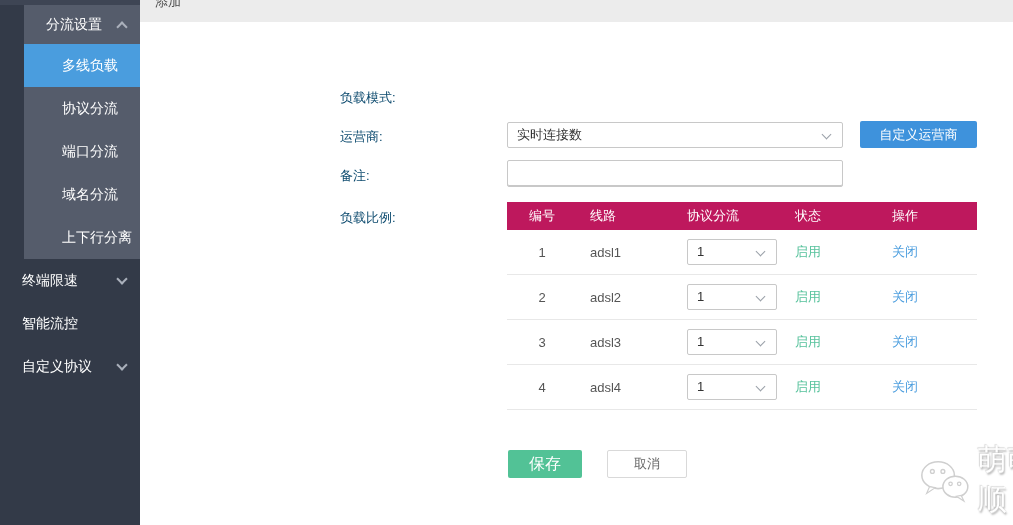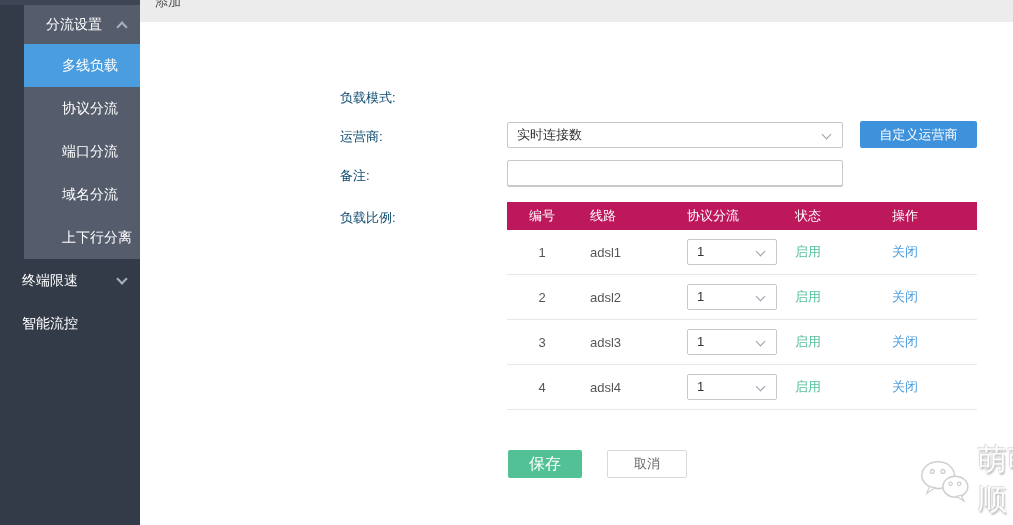--- a/index.html
+++ b/index.html
@@ -107,20 +107,25 @@
     </div>
 
     <div class="sb-item">
       <span>终端限速</span>
       <span class="grow"></span>
       <span class="chev down"></span>
     </div>
     <div class="sb-item">
       <span>智能流控</span>
     </div>
+    <div class="sb-item">
+      <span>自定义协议</span>
+      <span class="grow"></span>
+      <span class="chev down"></span>
+    </div>
   </div>
 
   <div class="main">
     <div class="topbar">
       <span>添加</span>
     </div>
 
     <div class="flabel" style="top:89px">负载模式:</div>
     <div class="select sel-main" style="top:82px">
       <span>实时连接数</span>

